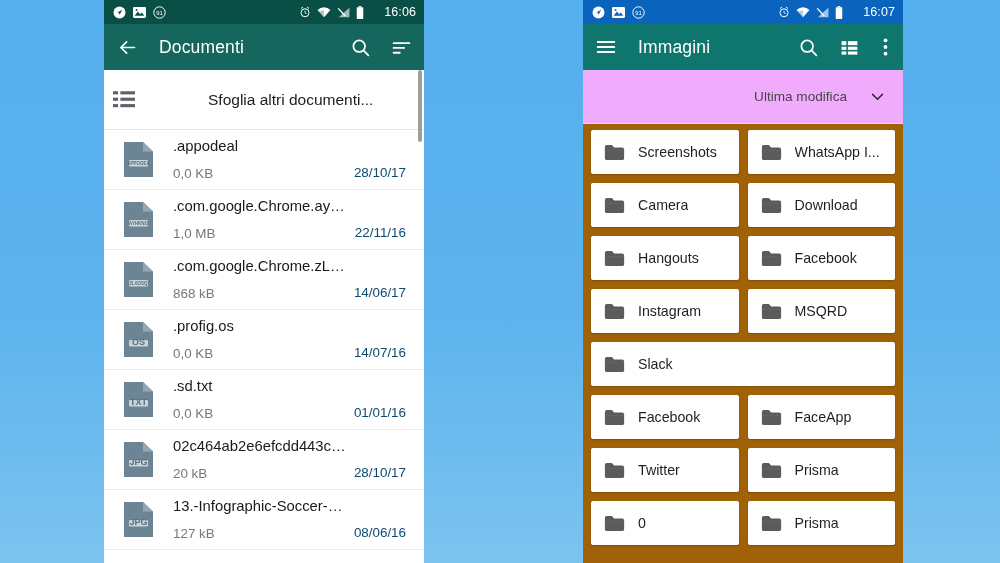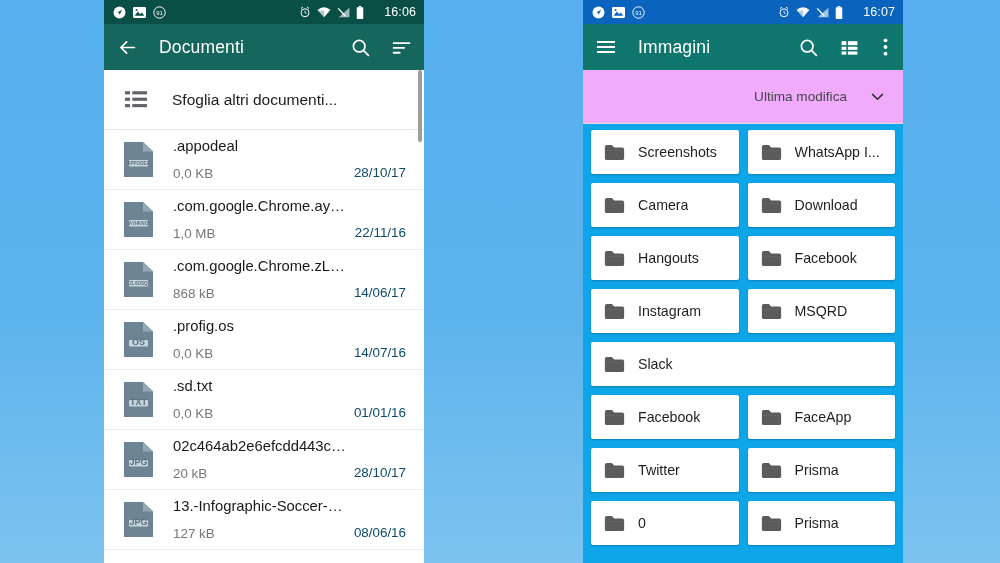--- a/index.html
+++ b/index.html
@@ -78,22 +78,23 @@
   .list-scroll {
     position: relative;
     height: calc(563px - 70px);
     background: #ffffff;
     overflow: hidden;
   }
   .browse-row {
     height: 60px;
     display: flex;
     align-items: center;
-    padding: 0 0 0 21px;
+    padding: 0 0 0 9px;
     border-bottom: 1px solid #e6e6e6;
+    gap: 48px;
   }
   .browse-label {
     font-size: 15.5px;
     color: #1d1d1d;
     margin-left: 25px;
   }
 
   .file-row {
     height: 60px;
     display: flex;
@@ -158,21 +159,21 @@
     align-items: center;
     justify-content: flex-end;
     padding-right: 17px;
   }
   .sort-label {
     font-size: 13.6px;
     color: #464646;
     margin-right: 22px;
   }
   .grid-area {
-    background: #0ea5e9;
+    background: #a16207;
     padding: 6px 8px 0 8px;
     height: calc(563px - 70px - 54px);
     overflow: hidden;
   }
   .grid-row {
     display: flex;
     gap: 9px;
     margin-bottom: 9px;
   }
   .folder-card {

